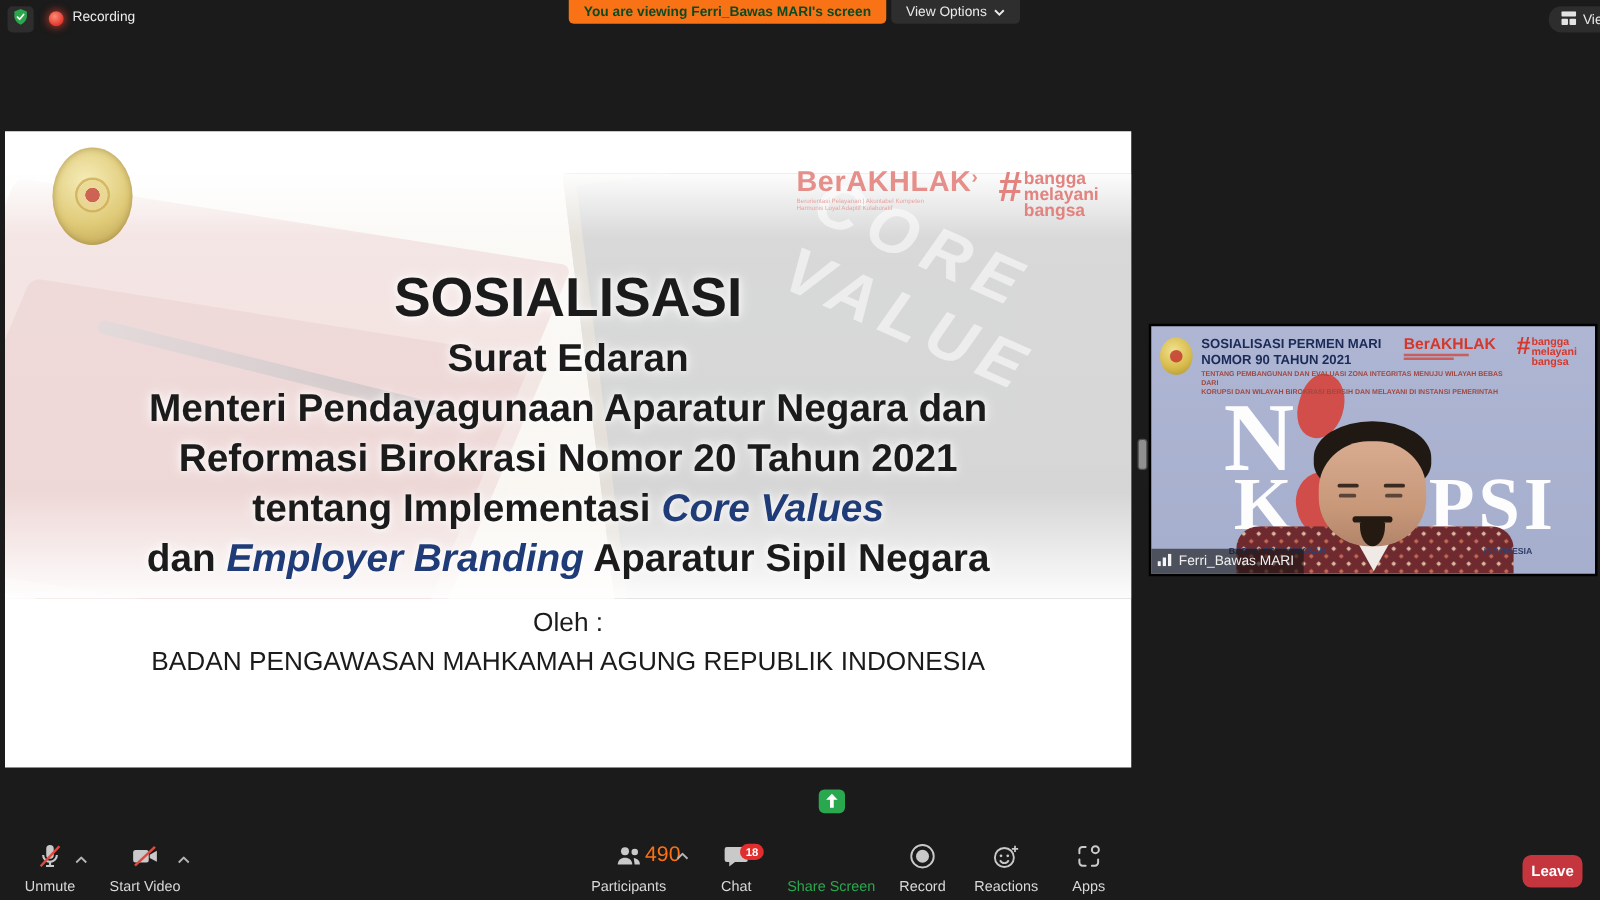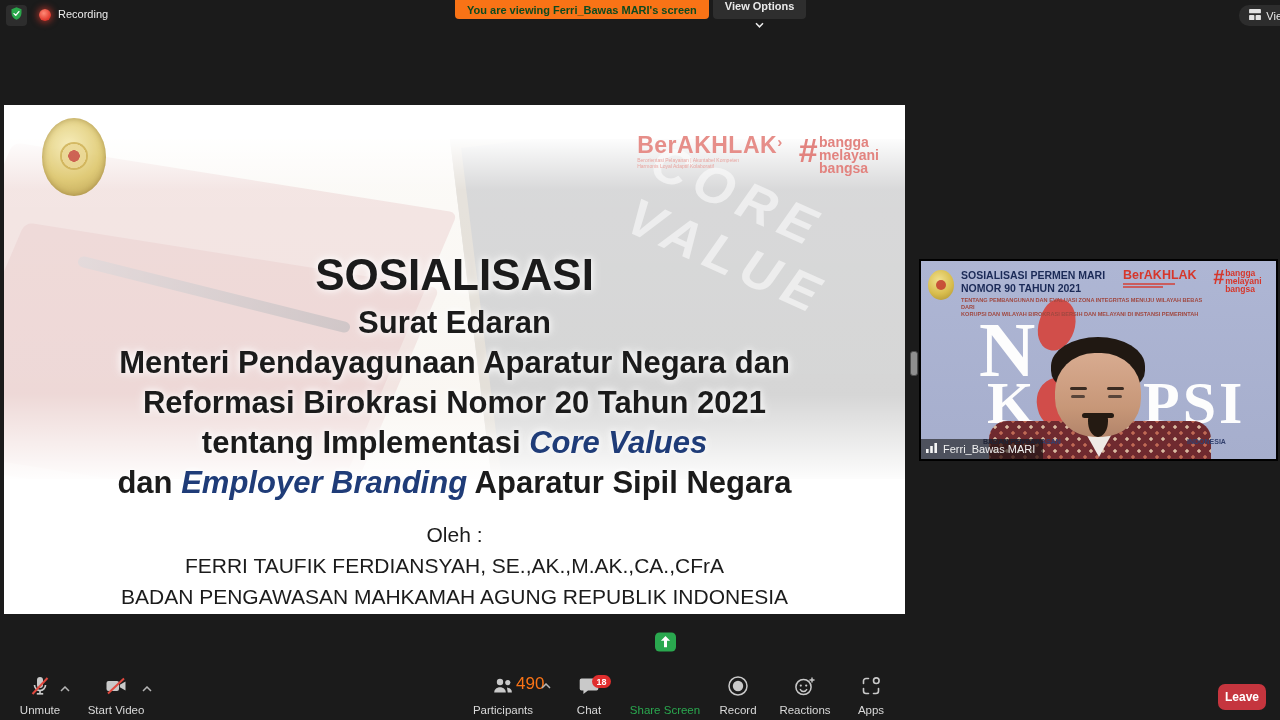--- a/index.html
+++ b/index.html
@@ -10,22 +10,22 @@
   .topbar{position:absolute;left:0;top:0;width:1280px;height:26px;background:#1b1b1b;z-index:40;padding-left:28px;}
   .shield-tile{position:absolute;left:6px;top:5px;width:21px;height:21px;border-radius:4px;background:#2d2d2d;
                display:flex;align-items:center;justify-content:center;}
   .rec-dot{position:absolute;left:39px;top:9px;width:12px;height:12px;border-radius:50%;
            background:radial-gradient(circle at 40% 35%,#ff8a76,#e23c30 65%,#c02a22);
            box-shadow:0 0 6px 2px rgba(226,60,48,.55);}
   .rec-label{position:absolute;left:58px;top:8px;font-size:11px;color:#ececec;}
   .banner-wrap{position:absolute;left:455px;top:0;display:flex;z-index:41;}
   .green-banner{height:19px;background:#f97316;color:#0d4a20;font-size:11px;font-weight:bold;
                 display:flex;align-items:center;padding:0 12px;border-radius:0 0 4px 4px;}
-  .view-options{height:19px;background:#2e2e2e;color:#eaeaea;font-size:11px;font-weight:bold;
-                display:flex;align-items:center;gap:6px;padding:0 12px;margin-left:4px;border-radius:0 0 4px 4px;cursor:pointer;flex-direction:column;}
+  .view-options{height:19px;background:#2e2e2e;color:#eaeaea;font-size:11px;font-weight:normal;
+                display:flex;align-items:center;gap:6px;padding:0 12px;margin-left:4px;border-radius:0 0 4px 4px;cursor:pointer;}
   .view-btn{position:absolute;right:8px;top:5px;height:21px;border-radius:10px;background:#2d2d2d;color:#eaeaea;
             font-size:11px;display:flex;align-items:center;gap:5px;padding:0 10px;cursor:pointer;}
 
   
   .slide{position:absolute;left:4px;top:105px;width:901px;height:509px;background:#fff;overflow:hidden;z-index:5;}
   .photo{position:absolute;left:0;top:34px;width:100%;height:340px;overflow:hidden;}
   .ph-desk{position:absolute;inset:0;background:linear-gradient(180deg,#efe8dc 0%,#e6d8c3 100%);opacity:.45;}
   .ph-book{position:absolute;left:-60px;top:30px;width:450px;height:330px;background:#d9a3a3;
            transform:rotate(9deg) skewX(-14deg);opacity:.5;border-radius:8px;}
   .ph-book2{position:absolute;left:-30px;top:110px;width:420px;height:240px;background:#cf9090;
@@ -45,21 +45,21 @@
         background:radial-gradient(circle,#c23a2e 0 28%,#e8d284 30% 60%,#c9a83f 62%);opacity:.9;}
   .slide-logos{position:absolute;right:26px;top:28px;display:flex;gap:16px;align-items:flex-start;z-index:3;}
   .berakhlak{color:#e68e89;text-align:left;}
   .berakhlak .word{font-size:23px;font-weight:bold;letter-spacing:.5px;line-height:24px;}
   .berakhlak .arrow{font-size:15px;font-weight:bold;vertical-align:top;}
   .berakhlak .tag{font-size:5px;line-height:6px;color:#e9a5a0;}
   .bangga{display:flex;gap:2px;color:#e2837f;}
   .bangga .hash{font-size:34px;font-weight:bold;font-style:italic;line-height:34px;}
   .bangga .col{display:flex;flex-direction:column;font-size:14px;font-weight:bold;line-height:13px;margin-top:3px;}
   .title-block{position:absolute;left:0;top:106px;width:100%;text-align:center;z-index:4;color:#1b1b1b;
-               text-shadow:0 0 6px rgba(255,255,255,.95),0 0 12px rgba(255,255,255,.8);margin-top:36px;}
+               text-shadow:0 0 6px rgba(255,255,255,.95),0 0 12px rgba(255,255,255,.8);}
   .t1{font-size:44px;font-weight:bold;line-height:56px;}
   .t-mid{font-size:31px;font-weight:bold;line-height:40px;}
   .t-blue{color:#1f3c78;font-style:italic;}
   .oleh-block{margin-top:16px;font-size:21px;line-height:31px;color:#1b1b1b;}
 
   
   .divider{position:absolute;left:910px;top:351px;width:6px;height:23px;border-radius:3px;
            background:#8f8f8f;border:1px solid #4d4d4d;z-index:6;cursor:col-resize;}
 
   
@@ -197,21 +197,20 @@
 
     <div class="title-block">
       <div class="t1">SOSIALISASI</div>
       <div class="t-mid">Surat Edaran</div>
       <div class="t-mid">Menteri Pendayagunaan Aparatur Negara dan</div>
       <div class="t-mid">Reformasi Birokrasi Nomor 20 Tahun 2021</div>
       <div class="t-mid"><span>tentang Implementasi </span><span class="t-blue">Core Values</span></div>
       <div class="t-mid"><span>dan </span><span class="t-blue">Employer Branding</span><span> Aparatur Sipil Negara</span></div>
       <div class="oleh-block">
         <div>Oleh :</div>
-        <div>FERRI TAUFIK FERDIANSYAH, SE.,AK.,M.AK.,CA.,CFrA</div>
         <div>BADAN PENGAWASAN MAHKAMAH AGUNG REPUBLIK INDONESIA</div>
       </div>
     </div>
   </div>
 
   <div class="divider"></div>
 
   <div class="thumb">
     <div class="thumb-inner">
       <div class="big-letter" style="left:58px;top:50px;font-size:78px;">N</div>

